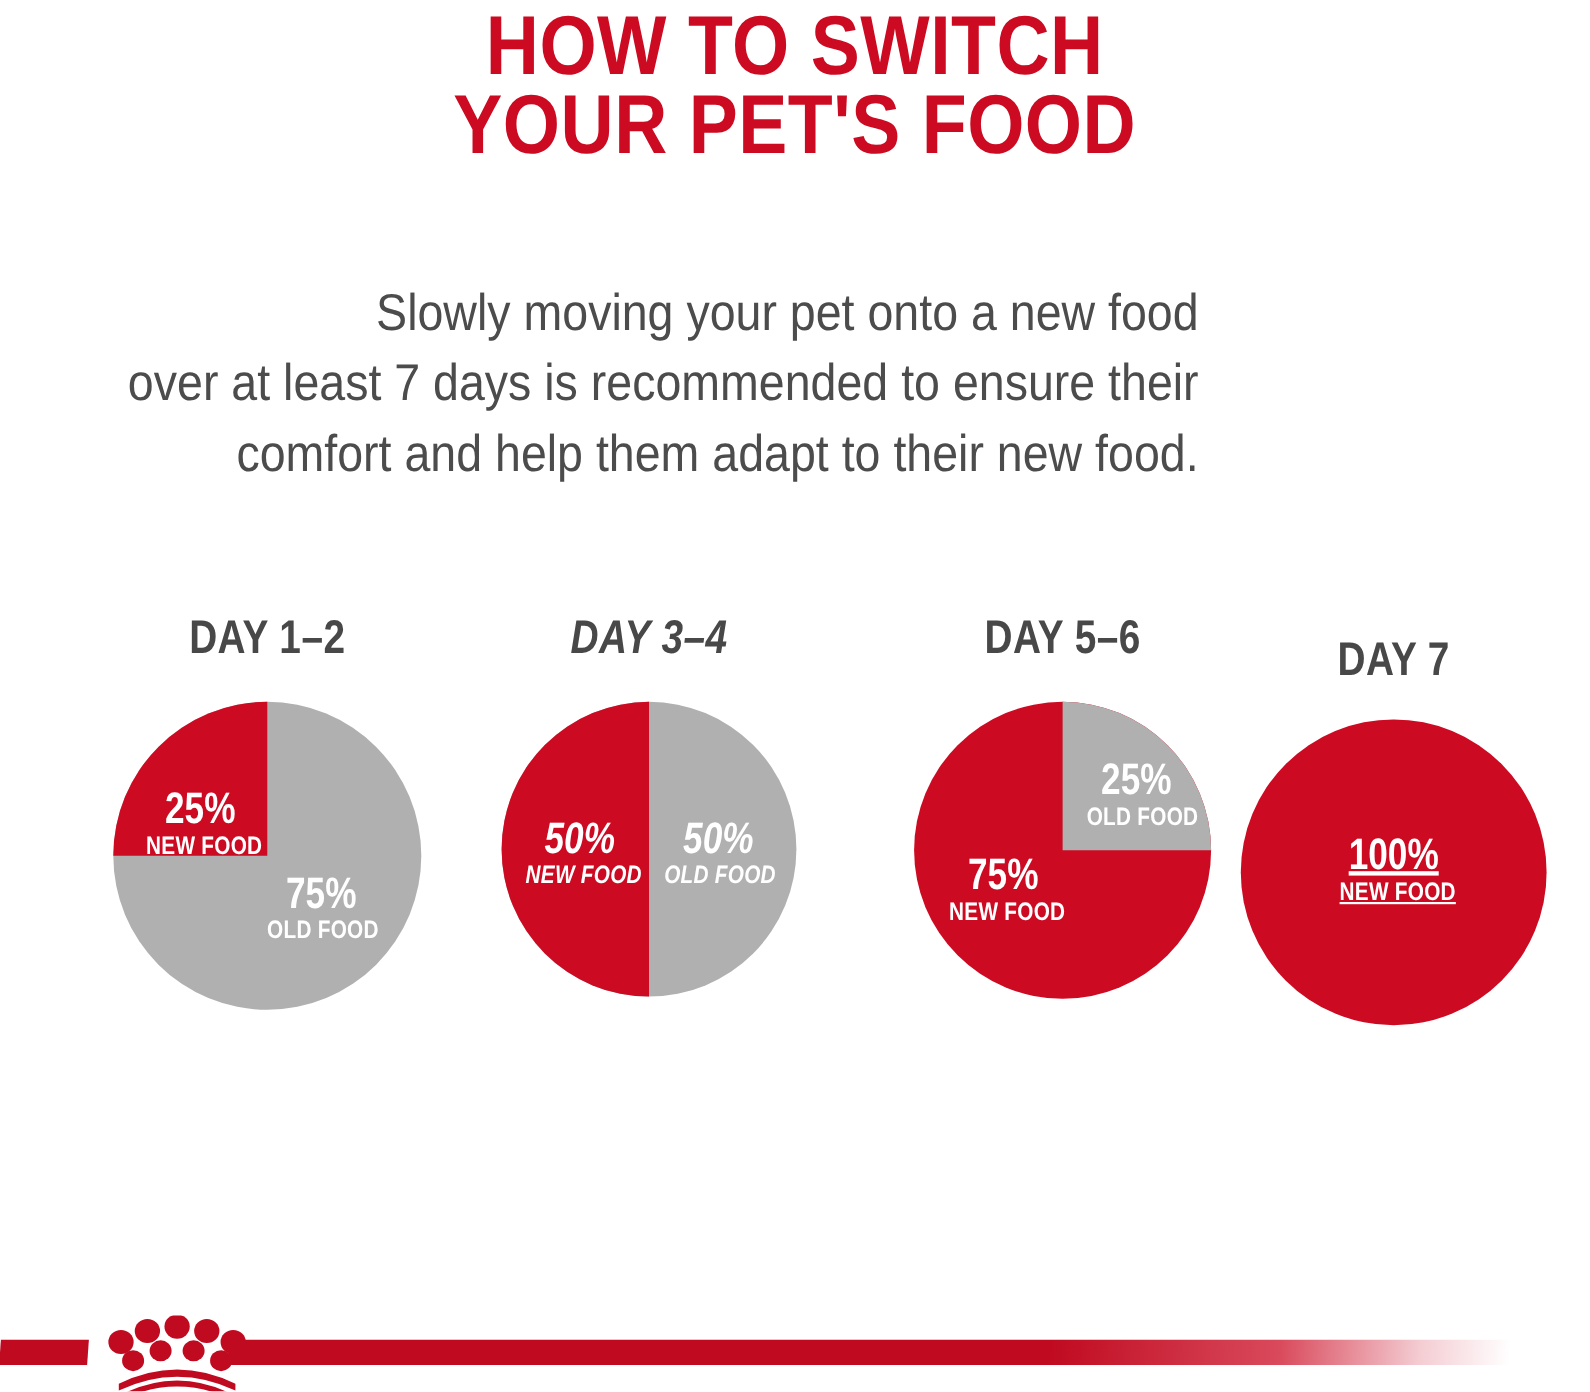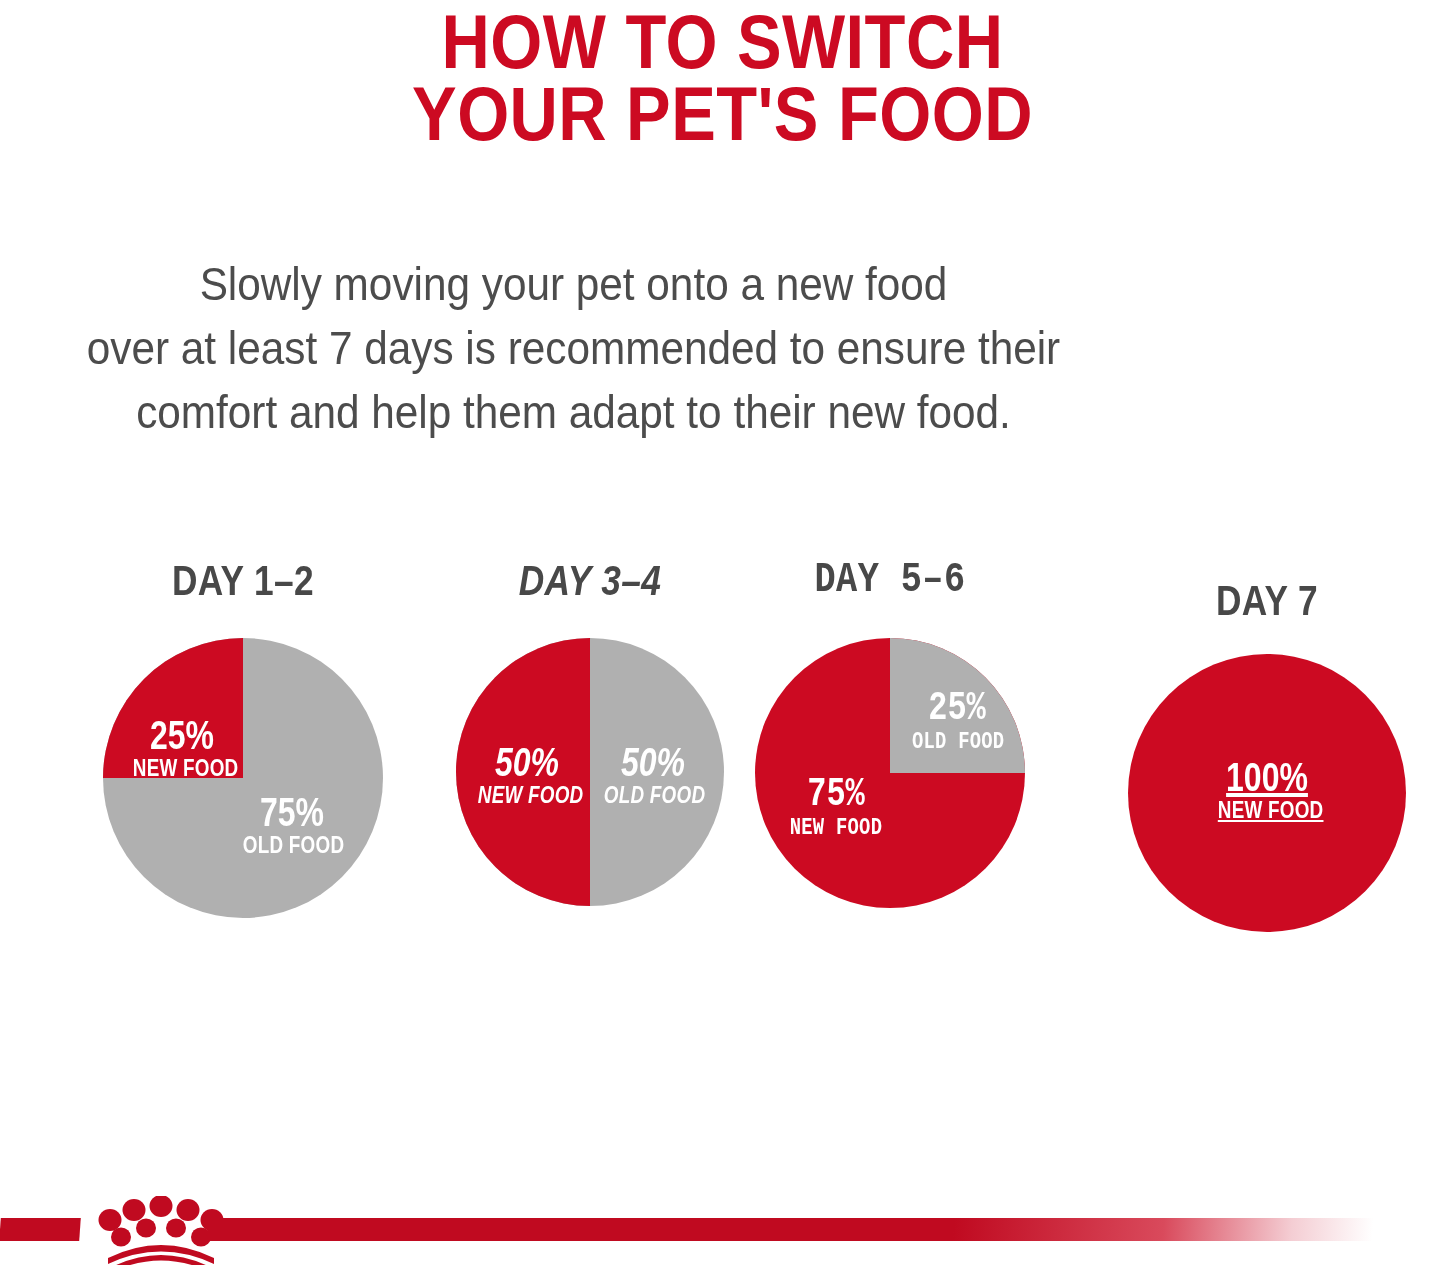--- a/index.html
+++ b/index.html
@@ -33,21 +33,21 @@
     transform-origin: center center;
     white-space: nowrap;
   }
 
   
   .subtitle-block {
     position: absolute;
     left: 0;
     top: 252px;
     width: 1147px;
-    text-align: center;
+    text-align: right;
   }
   .subtitle-line {
     color: #4c4c4c;
     font-weight: 400;
     font-size: 47px;
     line-height: 64px;
     transform: scaleX(0.9);
     transform-origin: center center;
     white-space: nowrap;
   }
@@ -61,21 +61,21 @@
     height: 400px;
   }
   .pie-col {
     position: absolute;
     top: 0;
     width: 300px;
     text-align: center;
   }
   .pie-col.c0 { left: 93px; }
   .pie-col.c1 { left: 440px; font-style: italic; }
-  .pie-col.c2 { left: 740px; font-family: Liberation Mono, monospace; }
+  .pie-col.c2 { left: 816px; }
   .pie-col.c3 { left: 1117px; margin-top: 20px; }
 
   .day-label {
     color: #484848;
     font-size: 43px;
     font-weight: 700;
     line-height: 48px;
     letter-spacing: 0.5px;
     transform: scaleX(0.82);
     transform-origin: center center;

